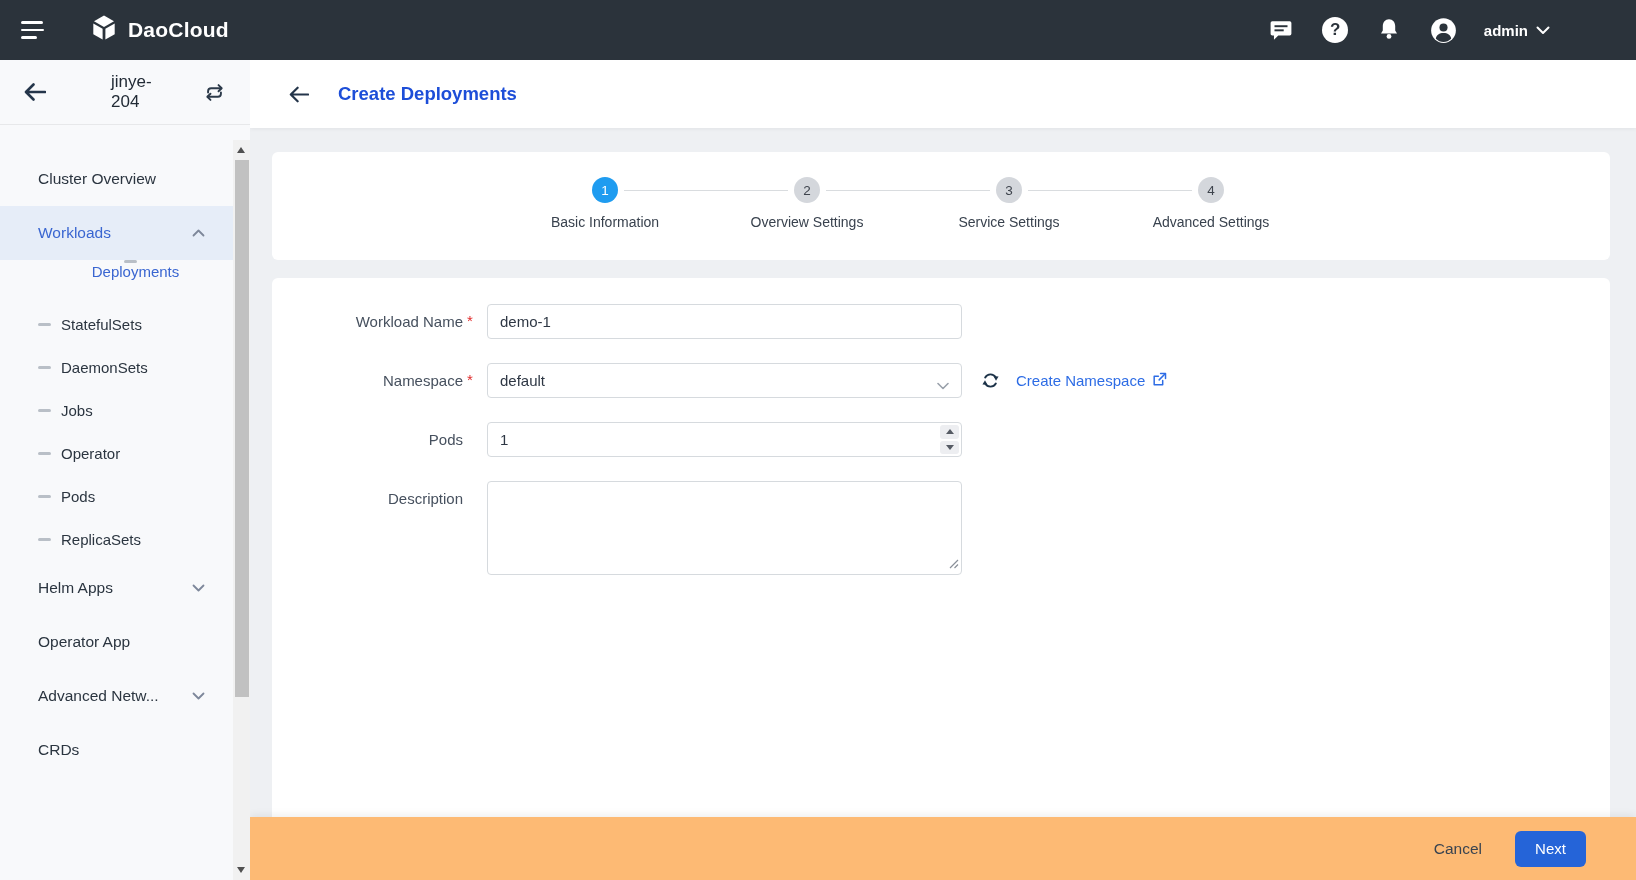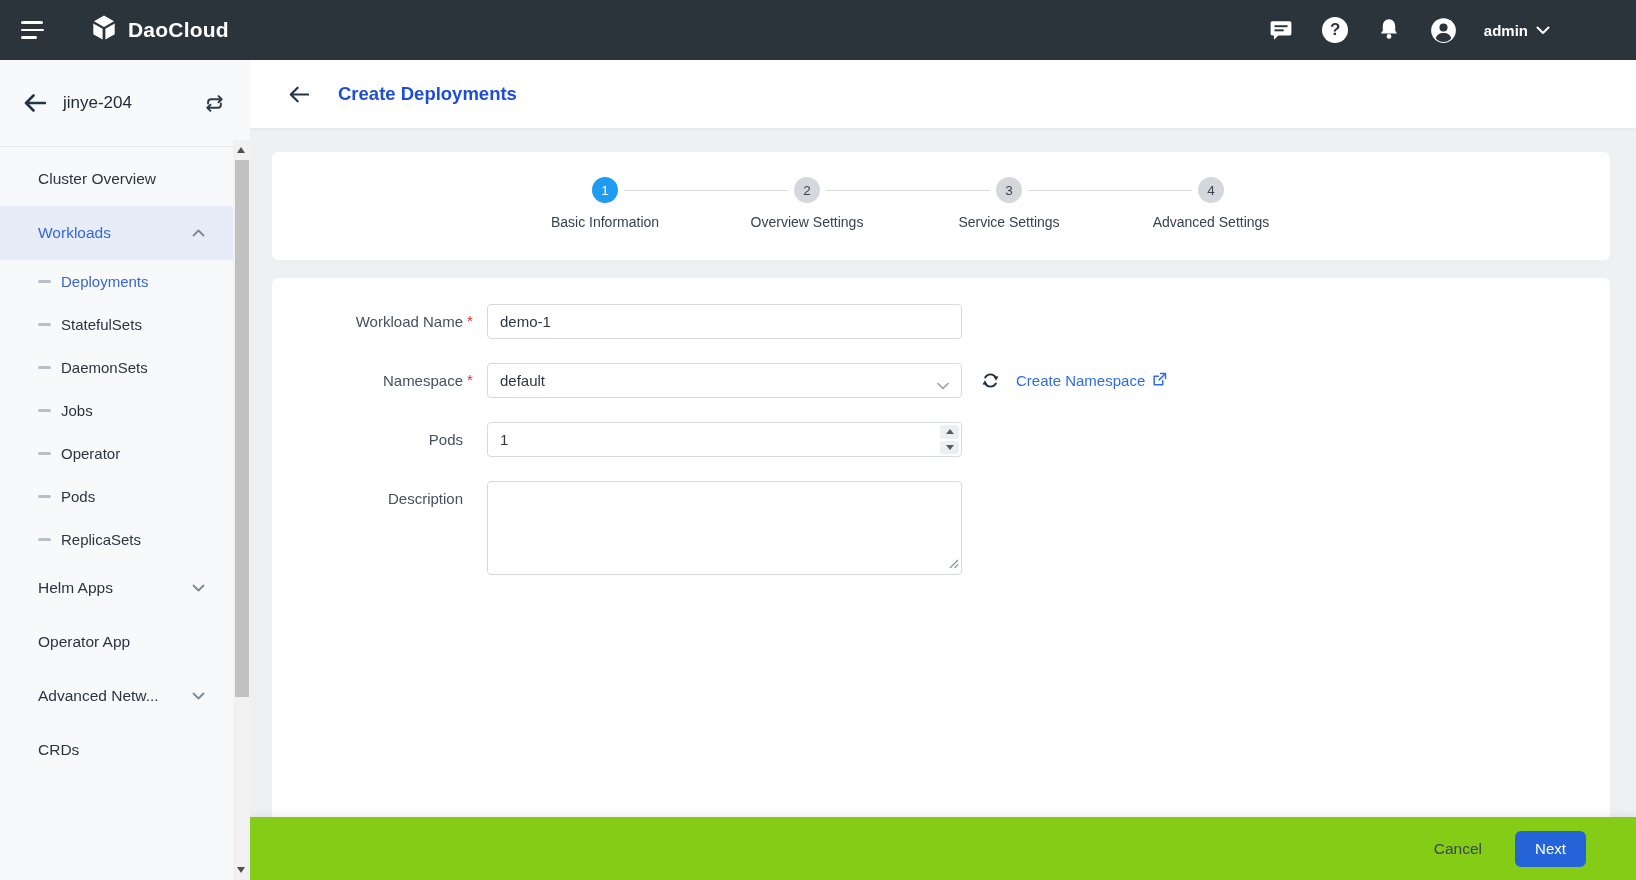--- a/index.html
+++ b/index.html
@@ -23,33 +23,33 @@
   .brand-name { color:#fff; font-size:21px; font-weight:bold; letter-spacing:.2px; }
   .topbar-right { margin-left:auto; display:flex; align-items:center; gap:27px; margin-right:86px; }
   .tb-icon { width:27px; height:27px; display:flex; align-items:center; justify-content:center; cursor:pointer; }
   .help-circle { width:26px; height:26px; border-radius:50%; background:#fff; color:var(--c-topbar);
                  font-weight:bold; font-size:17px; display:flex; align-items:center; justify-content:center; }
   .user-box { display:flex; align-items:flex-end; gap:8px; cursor:pointer; }
   .user-name { color:#fff; font-size:15px; font-weight:600; }
 
   
   .sidebar { position:absolute; top:60px; left:0; bottom:0; width:250px; background:#f8f9fb; z-index:20; }
-  .sb-head { height:87px; display:flex; align-items:center; padding:0 24px; border-bottom:1px solid #e7e8ea; }
+  .sb-head { height:65px; display:flex; align-items:center; padding:0 24px; border-bottom:1px solid #e7e8ea;gap:48px; }
   .sb-back { cursor:pointer; display:flex; align-items:center; }
   .sb-title { font-size:17px; font-weight:500; color:#222b36; margin-left:17px; }
   .sb-switch { margin-left:auto; cursor:pointer; display:flex; align-items:center; }
   .sb-nav { position:absolute; top:80px; left:0; right:17px; bottom:0; overflow:hidden;margin-top:12px; }
   .nav-item { height:54px; display:flex; align-items:center; padding-left:38px; font-size:15.5px;
               color:#2b3540; cursor:pointer; position:relative; }
   .nav-item.active { background:#e6edf8; color:var(--c-accent); }
   .nav-item .chev { position:absolute; right:28px; display:flex; }
   .nav-sub { height:43px; display:flex; align-items:center; padding-left:38px; font-size:15px;
              color:#2b3540; cursor:pointer; }
   .nav-sub .dash { width:13px; height:3px; border-radius:2px; background:#b9bfc7; margin-right:10px; flex:none; }
-  .nav-sub.active { color:var(--c-accent); }
+  .nav-sub.active { color:var(--c-accent);flex-direction:column; }
   
   .sb-scroll { position:absolute; top:80px; right:0; bottom:0; width:17px; background:#f1f1f1; }
   .sb-thumb { position:absolute; top:20px; left:1.5px; width:14px; height:537px; background:#c1c1c1; }
   .sb-arrow { position:absolute; left:4px; width:0; height:0; border-left:4.5px solid transparent;
               border-right:4.5px solid transparent; }
   .sb-arrow.up { top:7px; border-bottom:6px solid #505050; }
   .sb-arrow.down { bottom:7px; border-top:6px solid #505050; }
 
   
   .main { position:absolute; top:60px; left:250px; right:0; bottom:0; background:#eef0f3; }
@@ -92,21 +92,21 @@
   .spin-btn .tri-down { width:0; height:0; border-left:4px solid transparent; border-right:4px solid transparent;
                         border-top:5.5px solid #565b64; }
   .tarea { width:475px; height:94px; border:1px solid #d6dade; border-radius:4px; padding:8px 12px;
            font-size:15px; color:#2e3744; font-family:inherit; resize:none; outline:none; }
   .resize-grip { position:absolute; right:3px; bottom:6px; pointer-events:none; }
   .ns-extra { display:flex; align-items:center; margin-left:18px; height:35px; }
   .ns-refresh { cursor:pointer; display:flex; margin-right:15px; }
   .ns-link { display:flex; align-items:center; gap:6px; cursor:pointer; color:var(--c-link); font-size:15px; }
 
   
-  .footer { position:absolute; left:0; right:0; bottom:0; height:63px; background:#84cc16;
+  .footer { position:absolute; left:0; right:0; bottom:0; height:63px; background:#fdba74;
             box-shadow:0 -2px 8px rgba(0,0,0,.07); display:flex; align-items:center;
             justify-content:flex-end; padding-right:50px; z-index:10; }
   .btn-cancel { font-size:15.5px; color:#3a4450; background:none; border:none; cursor:pointer;
                 font-family:inherit; margin-right:33px; }
   .btn-next { width:71px; height:36px; background:var(--c-next); color:#fff; border:none; border-radius:6px;
               font-size:15px; font-family:inherit; cursor:pointer; }
 </style>
 </head>
 <body>
 

